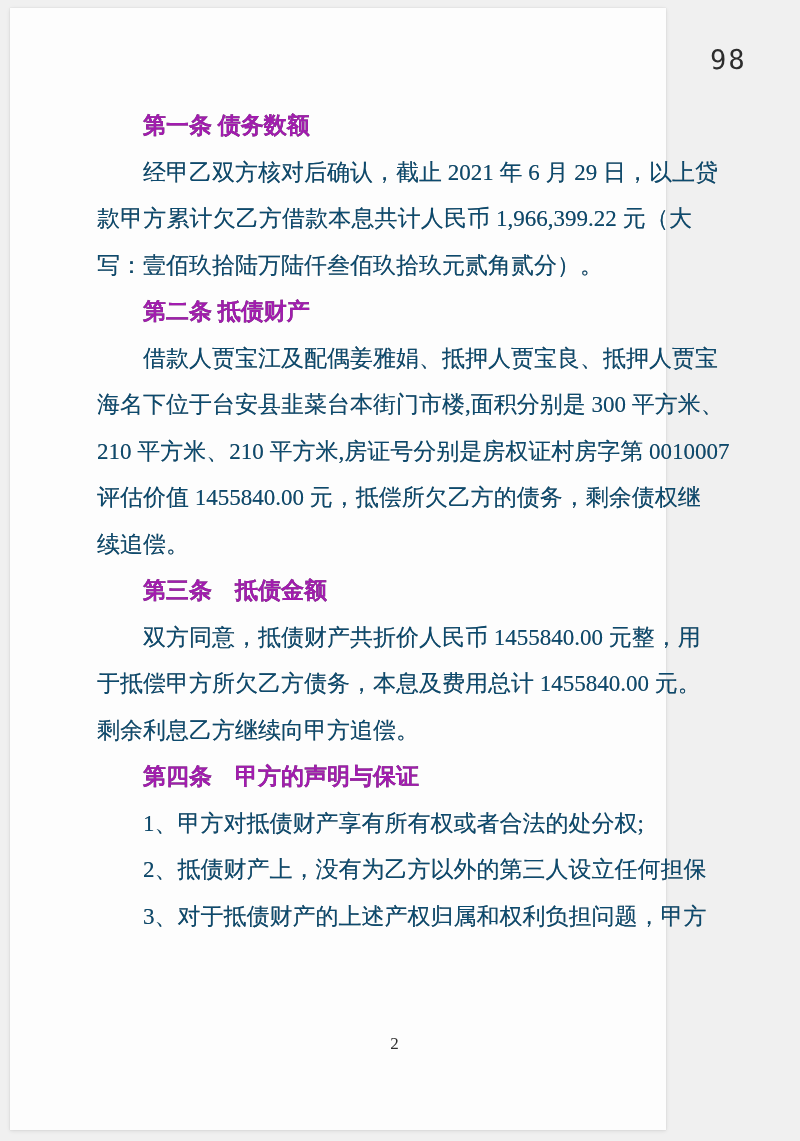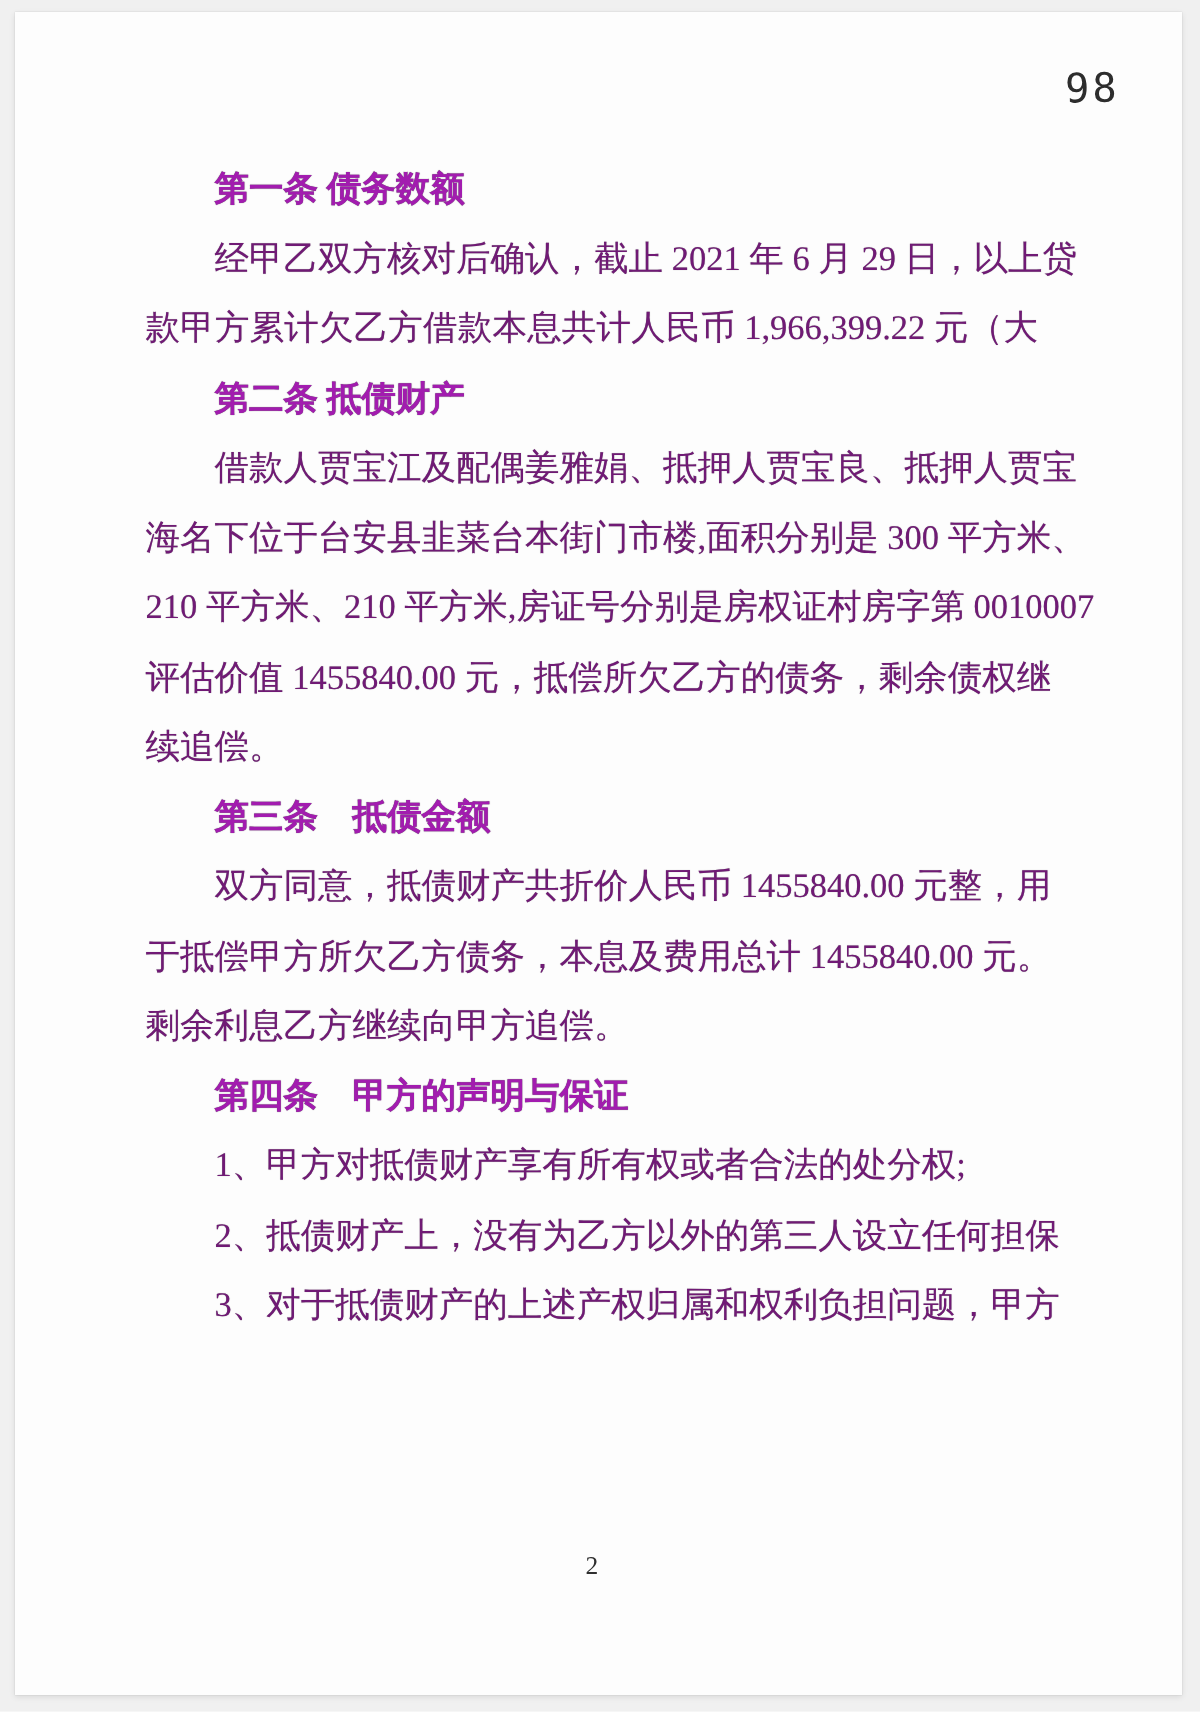--- a/index.html
+++ b/index.html
@@ -5,21 +5,21 @@
   * { margin: 0; padding: 0; box-sizing: border-box; }
   html, body {
     width: 800px; height: 1141px;
     font-family: "Liberation Serif", "DejaVu Serif", serif;
   }
   body { background: #f0f0f0; position: relative; overflow: hidden; }
 
   .sheet {
     position: absolute;
     left: 10px; top: 8px;
-    width: 778px; height: 1122px;
+    width: 656px; height: 1122px;
     background: #fdfdfd;
     box-shadow: 0 1px 4px rgba(0,0,0,0.10), 0 0 1px rgba(0,0,0,0.12);
   }
 
   .stamp-number {
     position: absolute;
     top: 36px; left: 700px;
     font-family: "DejaVu Sans Mono", monospace;
     font-size: 27px;
     letter-spacing: 2px;
@@ -30,21 +30,21 @@
   .content {
     position: absolute;
     left: 87px; top: 95px;
     width: 595px;
   }
 
   .line {
     height: 46.5px;
     line-height: 46.5px;
     font-size: 23px;
-    color: #701a75;
+    color: #0c4a6e;
     white-space: nowrap;
     overflow: visible;
     text-shadow: 0 0 0.5px rgba(40,40,40,0.55);
   }
   .line.bold {
     font-weight: 700;
     color: #a21caf;
     text-shadow: 0 0 0.6px rgba(0,0,0,0.7);
   }
   .line.justify {
@@ -65,20 +65,21 @@
 </head>
 <body>
 
 <div class="sheet">
   <div class="stamp-number">98</div>
 
   <div class="content" id="content">
       <div class="line bold" style="text-indent: 2em;">第一条 债务数额</div>
       <div class="line justify" style="text-indent: 2em;">经甲乙双方核对后确认，截止 2021 年 6 月 29 日，以上贷</div>
       <div class="line justify" style="text-indent: 0em;">款甲方累计欠乙方借款本息共计人民币 1,966,399.22 元（大</div>
+      <div class="line" style="text-indent: 0em;">写：壹佰玖拾陆万陆仟叁佰玖拾玖元贰角贰分）。</div>
       <div class="line bold" style="text-indent: 2em;">第二条 抵债财产</div>
       <div class="line justify" style="text-indent: 2em;">借款人贾宝江及配偶姜雅娟、抵押人贾宝良、抵押人贾宝</div>
       <div class="line justify" style="text-indent: 0em;">海名下位于台安县韭菜台本街门市楼,面积分别是 300 平方米、</div>
       <div class="line justify" style="text-indent: 0em;">210 平方米、210 平方米,房证号分别是房权证村房字第 0010007</div>
       <div class="line justify" style="text-indent: 0em;">评估价值 1455840.00 元，抵偿所欠乙方的债务，剩余债权继</div>
       <div class="line" style="text-indent: 0em;">续追偿。</div>
       <div class="line bold" style="text-indent: 2em;">第三条　抵债金额</div>
       <div class="line justify" style="text-indent: 2em;">双方同意，抵债财产共折价人民币 1455840.00 元整，用</div>
       <div class="line justify" style="text-indent: 0em;">于抵偿甲方所欠乙方债务，本息及费用总计 1455840.00 元。</div>
       <div class="line" style="text-indent: 0em;">剩余利息乙方继续向甲方追偿。</div>

